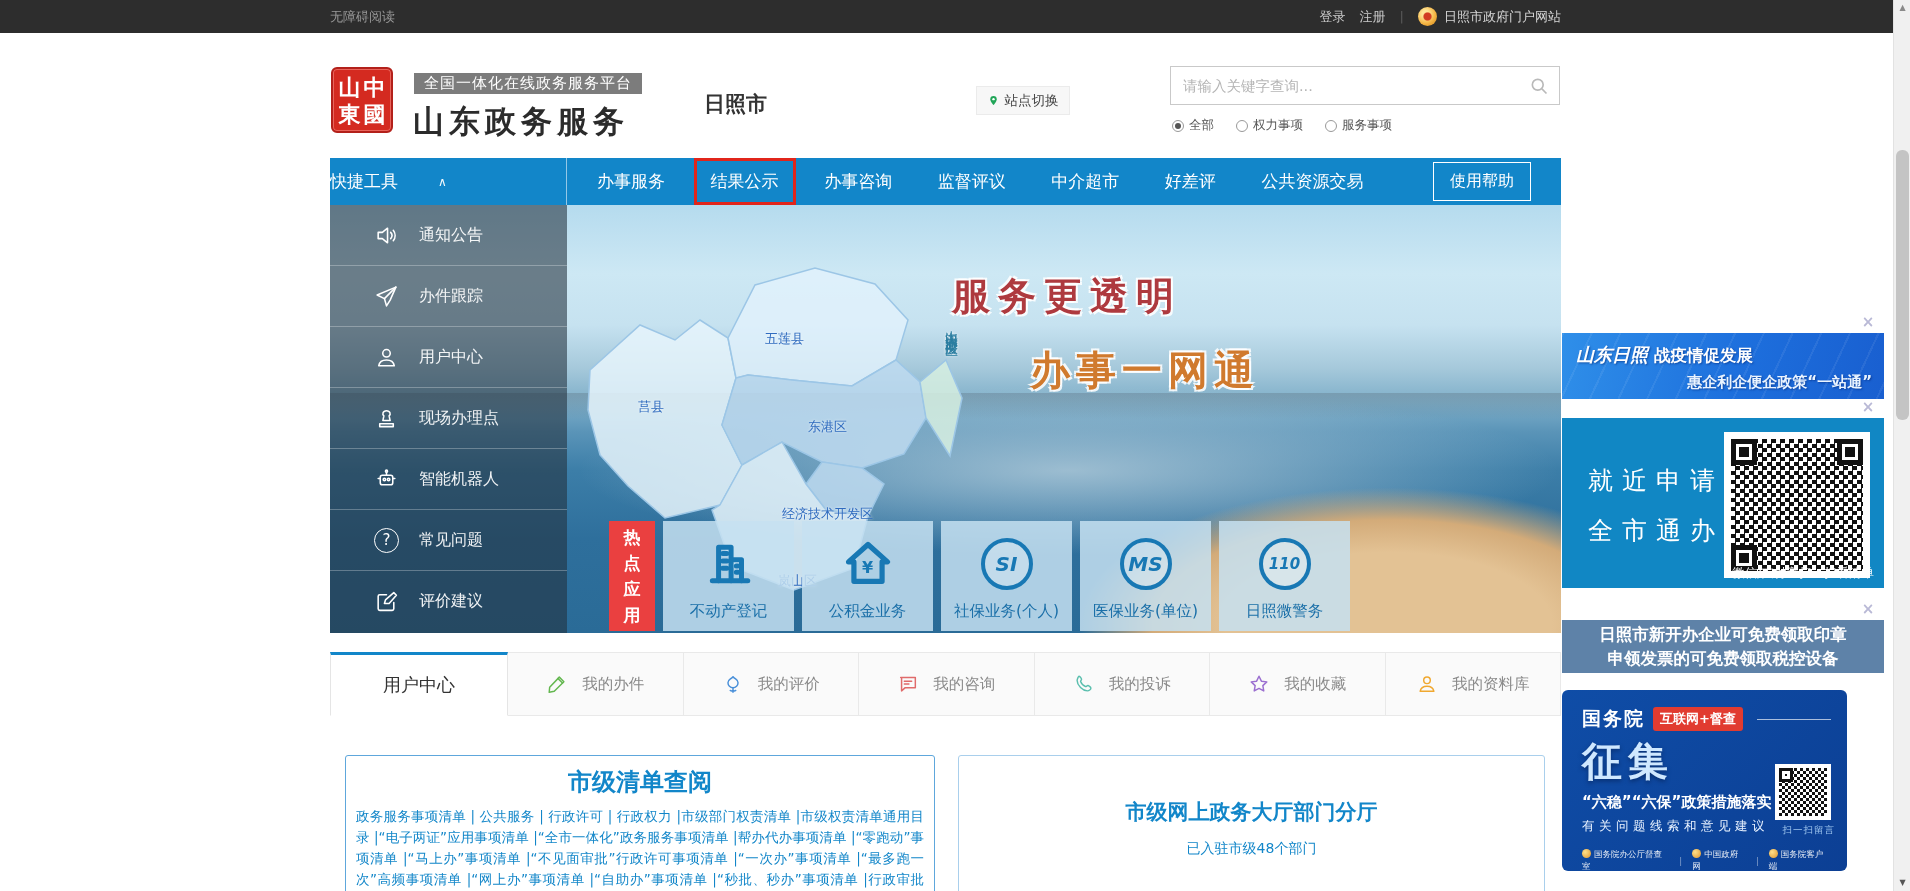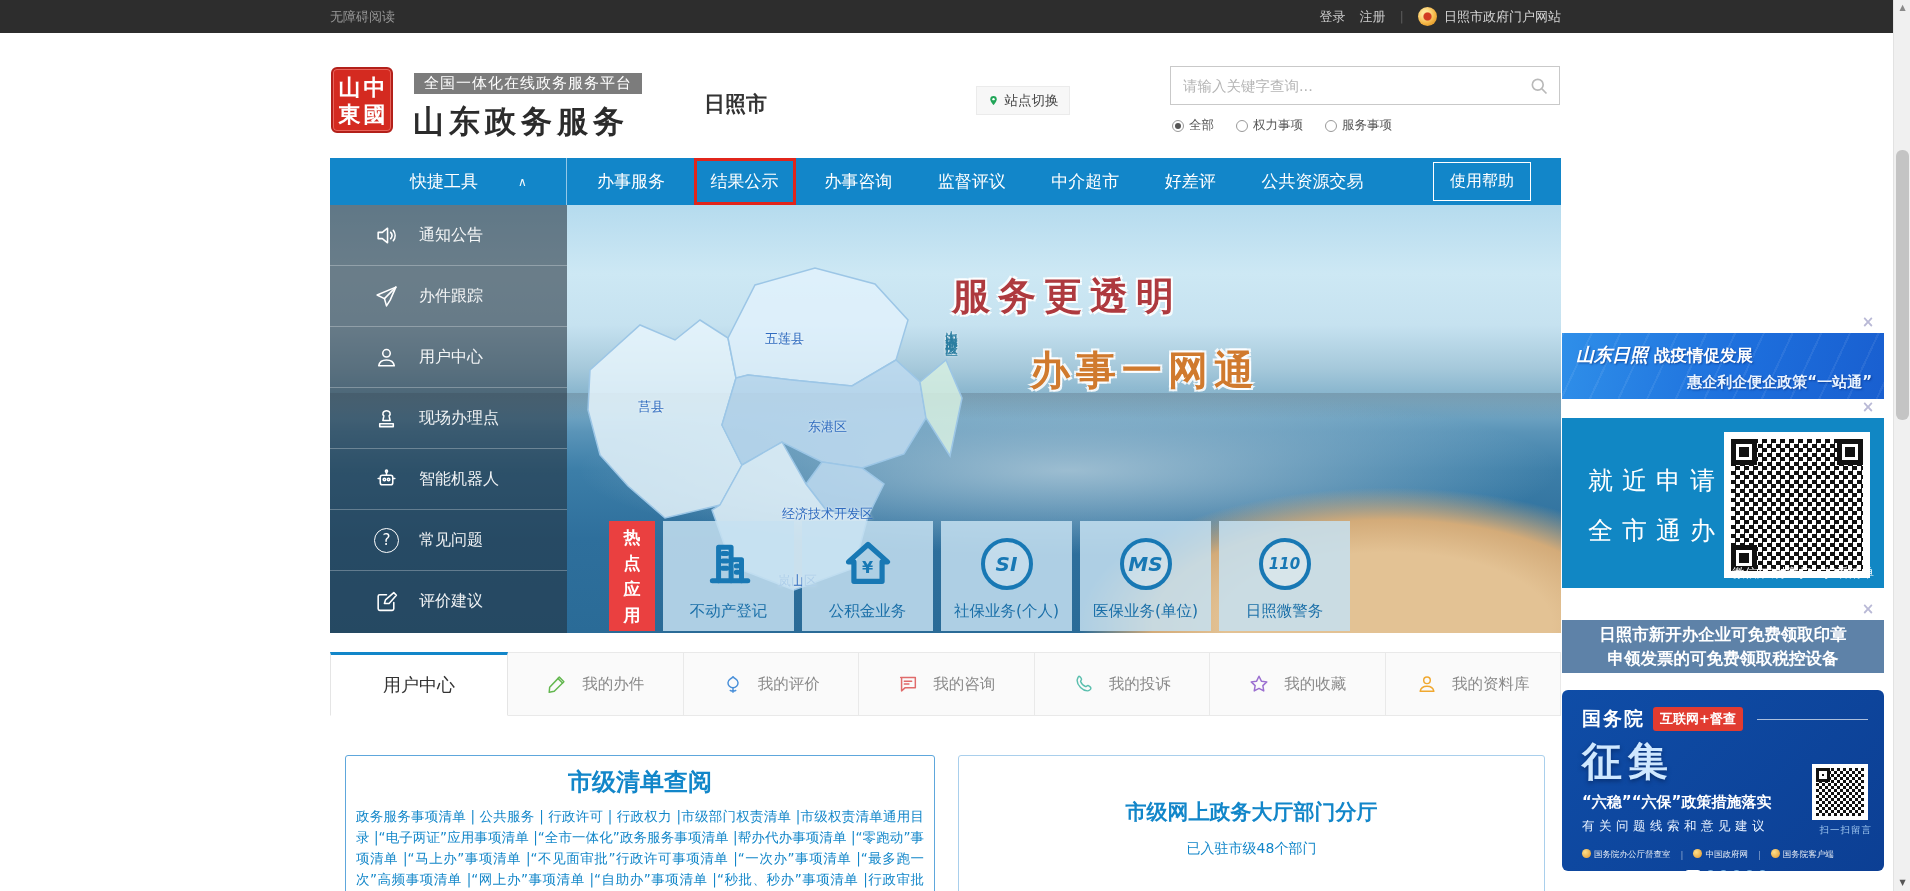--- a/index.html
+++ b/index.html
@@ -30,21 +30,21 @@
   .searchbox input::placeholder { color:#b5b5b5; }
   .search-btn { width:40px; height:100%; display:flex; align-items:center; justify-content:center; cursor:pointer; }
   .scopes { position:absolute; left:1172px; top:84px; display:flex; align-items:center; gap:22px; font-size:12.5px; color:#555; }
   .scope { display:flex; align-items:center; gap:5px; cursor:pointer; }
   .rdo { width:12px; height:12px; border:1px solid #999; border-radius:50%; position:relative; background:#fff; }
   .rdo.sel::after { content:""; position:absolute; inset:2px; background:#555; border-radius:50%; }
 
   
   .container { position:absolute; left:330px; top:158px; width:1231px; }
   .navbar { position:relative; height:47px; background:#1286c9; display:flex; align-items:center; color:#fff; }
-  .quick-tools { width:237px; height:100%; display:flex; align-items:center; padding-left:80px; gap:40px; font-size:17px; cursor:pointer; border-right:1px solid rgba(255,255,255,.55); }
+  .quick-tools { width:237px; height:100%; display:flex; align-items:center; gap:40px; font-size:17px; cursor:pointer; border-right:1px solid rgba(255,255,255,.55); }
   .chev { font-size:12px; opacity:.95; }
   .nav-rest { flex:1; display:flex; align-items:center; justify-content:space-between; padding:0 30px 0 28px; }
   .nav-item { font-size:17px; cursor:pointer; position:relative; padding:4px 2px; }
   .red-annot { position:absolute; left:-15px; right:-15px; top:-8px; bottom:-8px; border:3px solid #e1251b; }
   .help-btn { border:1px solid #fff; padding:8px 16px; font-size:16px; margin-left:26px; cursor:pointer; white-space:nowrap; }
 
   
   .banner { position:relative; height:428px; overflow:hidden;
     background:
       radial-gradient(ellipse 430px 190px at 86% 98%, #e3c294 0 38%, #d3ab79 55%, rgba(211,171,121,0) 72%),
@@ -107,21 +107,21 @@
   .ad2-t1 { position:absolute; left:26px; top:46px; font-size:25px; letter-spacing:9px; }
   .ad2-t2 { position:absolute; left:26px; top:96px; font-size:25px; letter-spacing:9px; }
   .qr-big { position:absolute; right:14px; top:14px; width:146px; height:146px; background:#fff; padding:7px; }
   .qr-pat { width:100%; height:100%; position:relative;
     background:repeating-conic-gradient(#111 0% 25%, #fff 0% 50%); background-size:9px 9px; }
   .finder { position:absolute; width:26px; height:26px; border:5px solid #111; background:#fff; }
   .finder::after { content:""; position:absolute; inset:3px; background:#111; }
   .f-tl { left:0; top:0; } .f-tr { right:0; top:0; } .f-bl { left:0; bottom:0; }
   .ad2-cap { position:absolute; right:10px; bottom:6px; font-size:12.5px; color:#fff; }
   .ad3 { position:absolute; top:620px; left:0; width:322px; height:53px; background:#5e82a8; color:#fff; display:flex; flex-direction:column; align-items:center; justify-content:center; font-size:16.5px; font-weight:bold; line-height:24px; cursor:pointer; }
-  .ad4 { position:absolute; top:690px; left:0; width:322px; height:181px; border-radius:6px; background:linear-gradient(135deg,#0f4da7 0%,#0c3f94 100%); color:#fff; padding:16px 16px 0 20px; overflow:hidden; }
+  .ad4 { position:absolute; top:690px; left:0; width:285px; height:181px; border-radius:6px; background:linear-gradient(135deg,#0f4da7 0%,#0c3f94 100%); color:#fff; padding:16px 16px 0 20px; overflow:hidden; }
   .ad4-row1 { display:flex; align-items:center; gap:8px; }
   .ad4-org { font-size:19px; font-weight:bold; letter-spacing:2px; }
   .ad4-badge { background:#e13b30; color:#fff; font-size:13px; font-weight:bold; padding:3px 7px; border-radius:3px; }
   .ad4-line { flex:1; border-top:1px solid rgba(255,255,255,.65); margin-left:6px; }
   .ad4-big { font-size:40px; font-weight:bold; letter-spacing:6px; color:#cfe8ff; margin-top:2px; text-shadow:0 2px 4px rgba(0,20,60,.5); }
   .ad4-l1 { font-size:15px; font-weight:bold; margin-top:4px; }
   .ad4-l2 { font-size:12.5px; letter-spacing:4.5px; margin-top:6px; color:#e8f2ff; }
   .qr-small { position:absolute; right:16px; top:74px; width:56px; height:56px; background:#fff; padding:4px; }
   .qr-small .qr-pat { background-size:6px 6px; }
   .ad4-qrcap { position:absolute; right:12px; top:134px; font-size:9.5px; color:#9fc6ef; letter-spacing:1px; }

